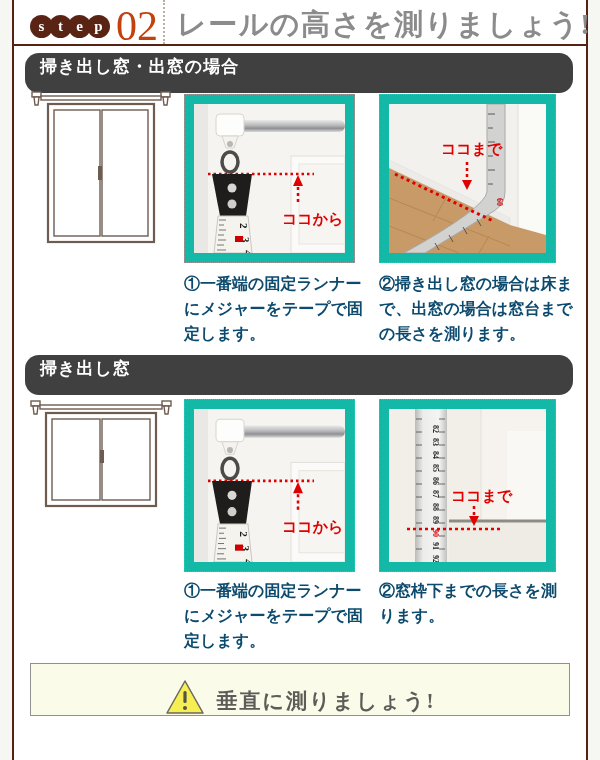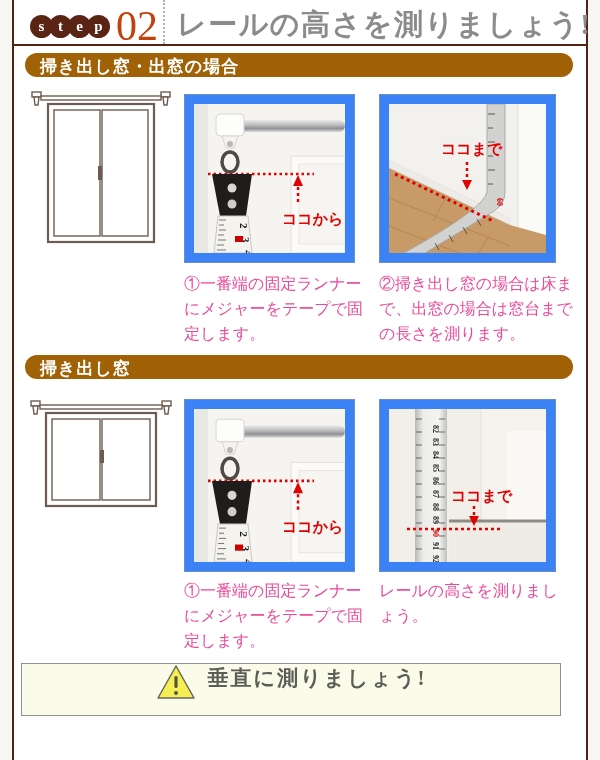--- a/index.html
+++ b/index.html
@@ -15,44 +15,44 @@
   .step-circle{display:inline-block;width:23px;height:23px;border-radius:50%;
       background:#5a2415;color:#fff;font-size:15px;font-weight:bold;
       text-align:center;line-height:22px;margin-right:-4px;}
   .step-num{font-size:42px;color:#c2410c;margin-left:10px;line-height:38px;}
   .dotted-divider{position:absolute;left:163px;top:0;height:44px;border-left:2px dotted #b9b0a5;}
   .page-title{position:absolute;left:177px;top:5px;margin:0;font-size:29px;font-weight:bold;
       color:#8b8b8b;letter-spacing:1.5px;white-space:nowrap;}
   .header-rule{position:absolute;left:12px;top:44px;width:576px;height:2px;background:#572114;}
 
   
-  .section-bar{position:absolute;left:25px;width:548px;height:24px;border-radius:14px;
-      background:#a16207;color:#ffffff;font-size:17px;font-weight:bold;line-height:28px;
+  .section-bar{position:absolute;left:25px;width:548px;height:40px;border-radius:14px;
+      background:#404040;color:#ffffff;font-size:17px;font-weight:bold;line-height:28px;
       padding-left:15px;box-sizing:border-box;letter-spacing:1px;}
   .bar1{top:53px;} .bar2{top:355px;}
 
   
   .win-svg{position:absolute;left:27px;}
   .w1{top:88px;} .w2{top:398px;}
-  .photo-frame{position:absolute;border:1px dotted #9a9a9a;background:#3b82f6;padding:9px;box-sizing:border-box;}
+  .photo-frame{position:absolute;border:1px dotted #9a9a9a;background:#14b8a6;padding:9px;box-sizing:border-box;}
   .pf1{left:184px;top:94px;width:171px;height:169px;}
   .pf2{left:379px;top:94px;width:177px;height:169px;}
   .pf3{left:184px;top:399px;width:171px;height:173px;}
   .pf4{left:379px;top:399px;width:177px;height:173px;}
   .photo-frame svg{display:block;}
 
-  .caption{position:absolute;margin:0;font-size:16px;line-height:25px;color:#ec4899;}
+  .caption{position:absolute;margin:0;font-size:16px;line-height:25px;color:#0c4a6e;font-weight:bold;}
   .c1{left:184px;top:271px;width:188px;}
   .c2{left:379px;top:271px;width:194px;}
   .c3{left:184px;top:578px;width:188px;}
   .c4{left:379px;top:578px;width:194px;}
 
   
-  .warning-box{position:absolute;left:21px;top:663px;width:540px;height:53px;background:#fbfbe9;
-      border:1px solid #90908e;display:flex;align-items:flex-start;justify-content:center;box-sizing:border-box;}
+  .warning-box{position:absolute;left:30px;top:663px;width:540px;height:53px;background:#fbfbe9;
+      border:1px solid #90908e;display:flex;align-items:flex-end;justify-content:center;box-sizing:border-box;}
   .warning-text{font-size:21px;font-weight:bold;color:#5c5c58;letter-spacing:2px;margin-left:12px;}
 
   .ann-label{font-size:15px;font-weight:bold;fill:#e00000;}
   .tnum{font-size:11px;font-weight:bold;fill:#1a1a1a;}
   .tnum-sm{font-size:8px;font-weight:bold;fill:#222;}
   .tnum-red{fill:#d40000;}
 </style>
 </head>
 <body>
 
@@ -285,21 +285,21 @@
       <text class="tnum-sm" transform="rotate(90 44 133)" x="44" y="133">91</text>
       <text class="tnum-sm" transform="rotate(90 44 146)" x="44" y="146">92</text>
       <line x1="18" y1="120" x2="112" y2="120" stroke="#e00000" stroke-width="2.5" stroke-dasharray="3 3"></line>
       <text class="ann-label" x="62" y="92">ココまで</text>
       <line x1="85" y1="97" x2="85" y2="108" stroke="#e00000" stroke-width="2.5" stroke-dasharray="3 3"></line>
       <polygon points="85,117 80,107 90,107" fill="#e00000"></polygon>
     </svg>
   </div>
 
   <p class="caption c3">①一番端の固定ランナーにメジャーをテープで固定します。</p>
-  <p class="caption c4">レールの高さを測りましょう。</p>
+  <p class="caption c4">②窓枠下までの長さを測ります。</p>
 
   <div class="warning-box">
     <svg width="40" height="36" viewBox="0 0 40 36">
       <polygon points="20,2 38,34 2,34" fill="#f6ef53" stroke="#6a675f" stroke-width="1.5" stroke-linejoin="round"></polygon>
       <rect x="18.4" y="12" width="3.2" height="12" rx="1.5" fill="#55524a"></rect>
       <circle cx="20" cy="29" r="2" fill="#55524a"></circle>
     </svg>
     <span class="warning-text">垂直に測りましょう!</span>
   </div>
 </div>

